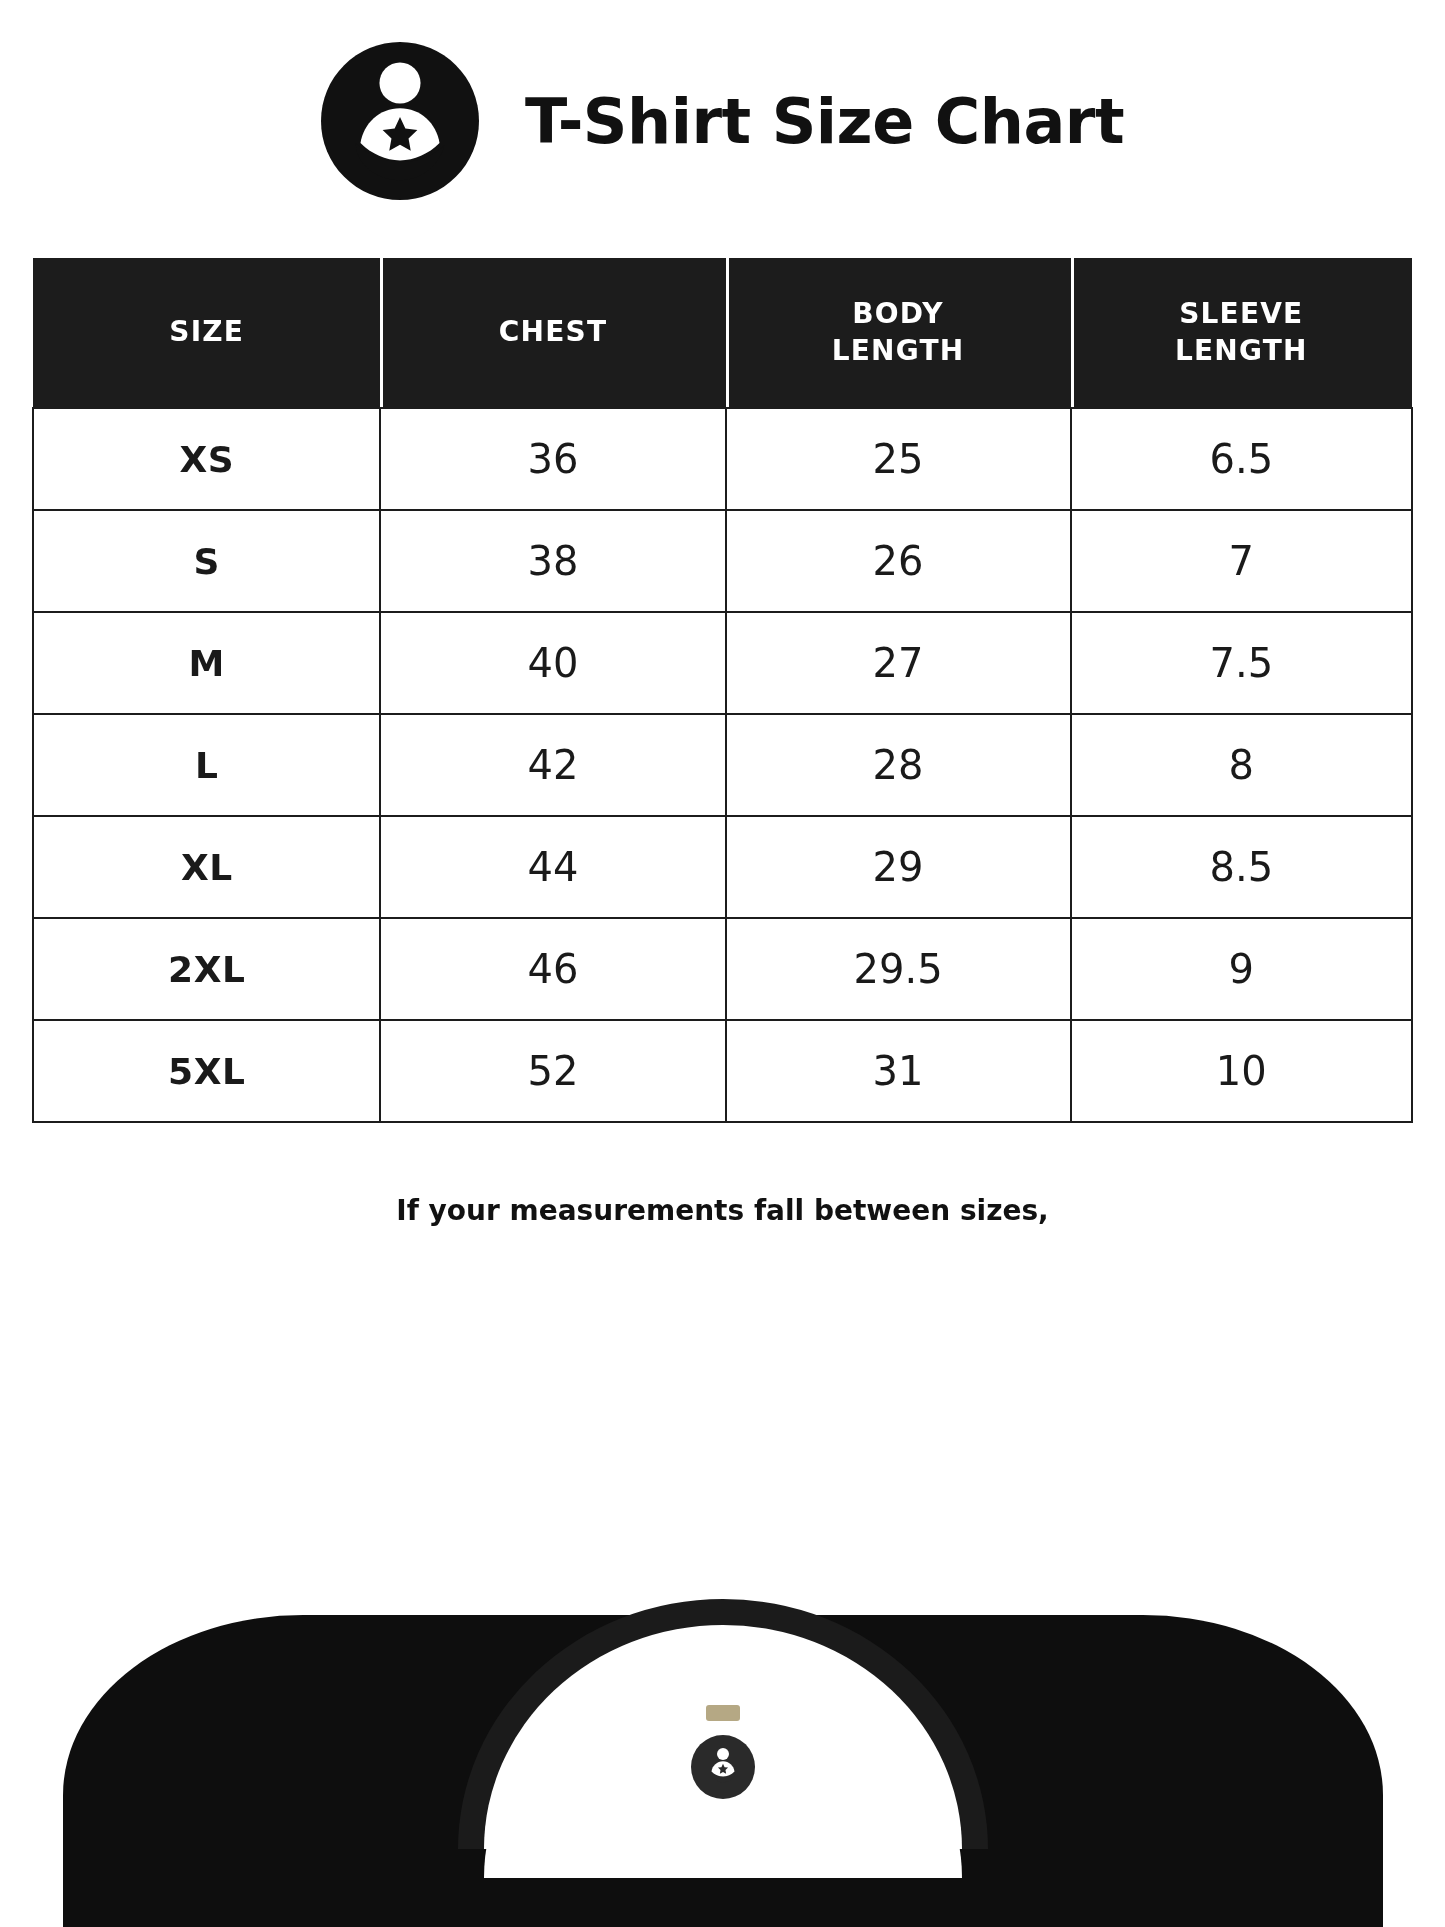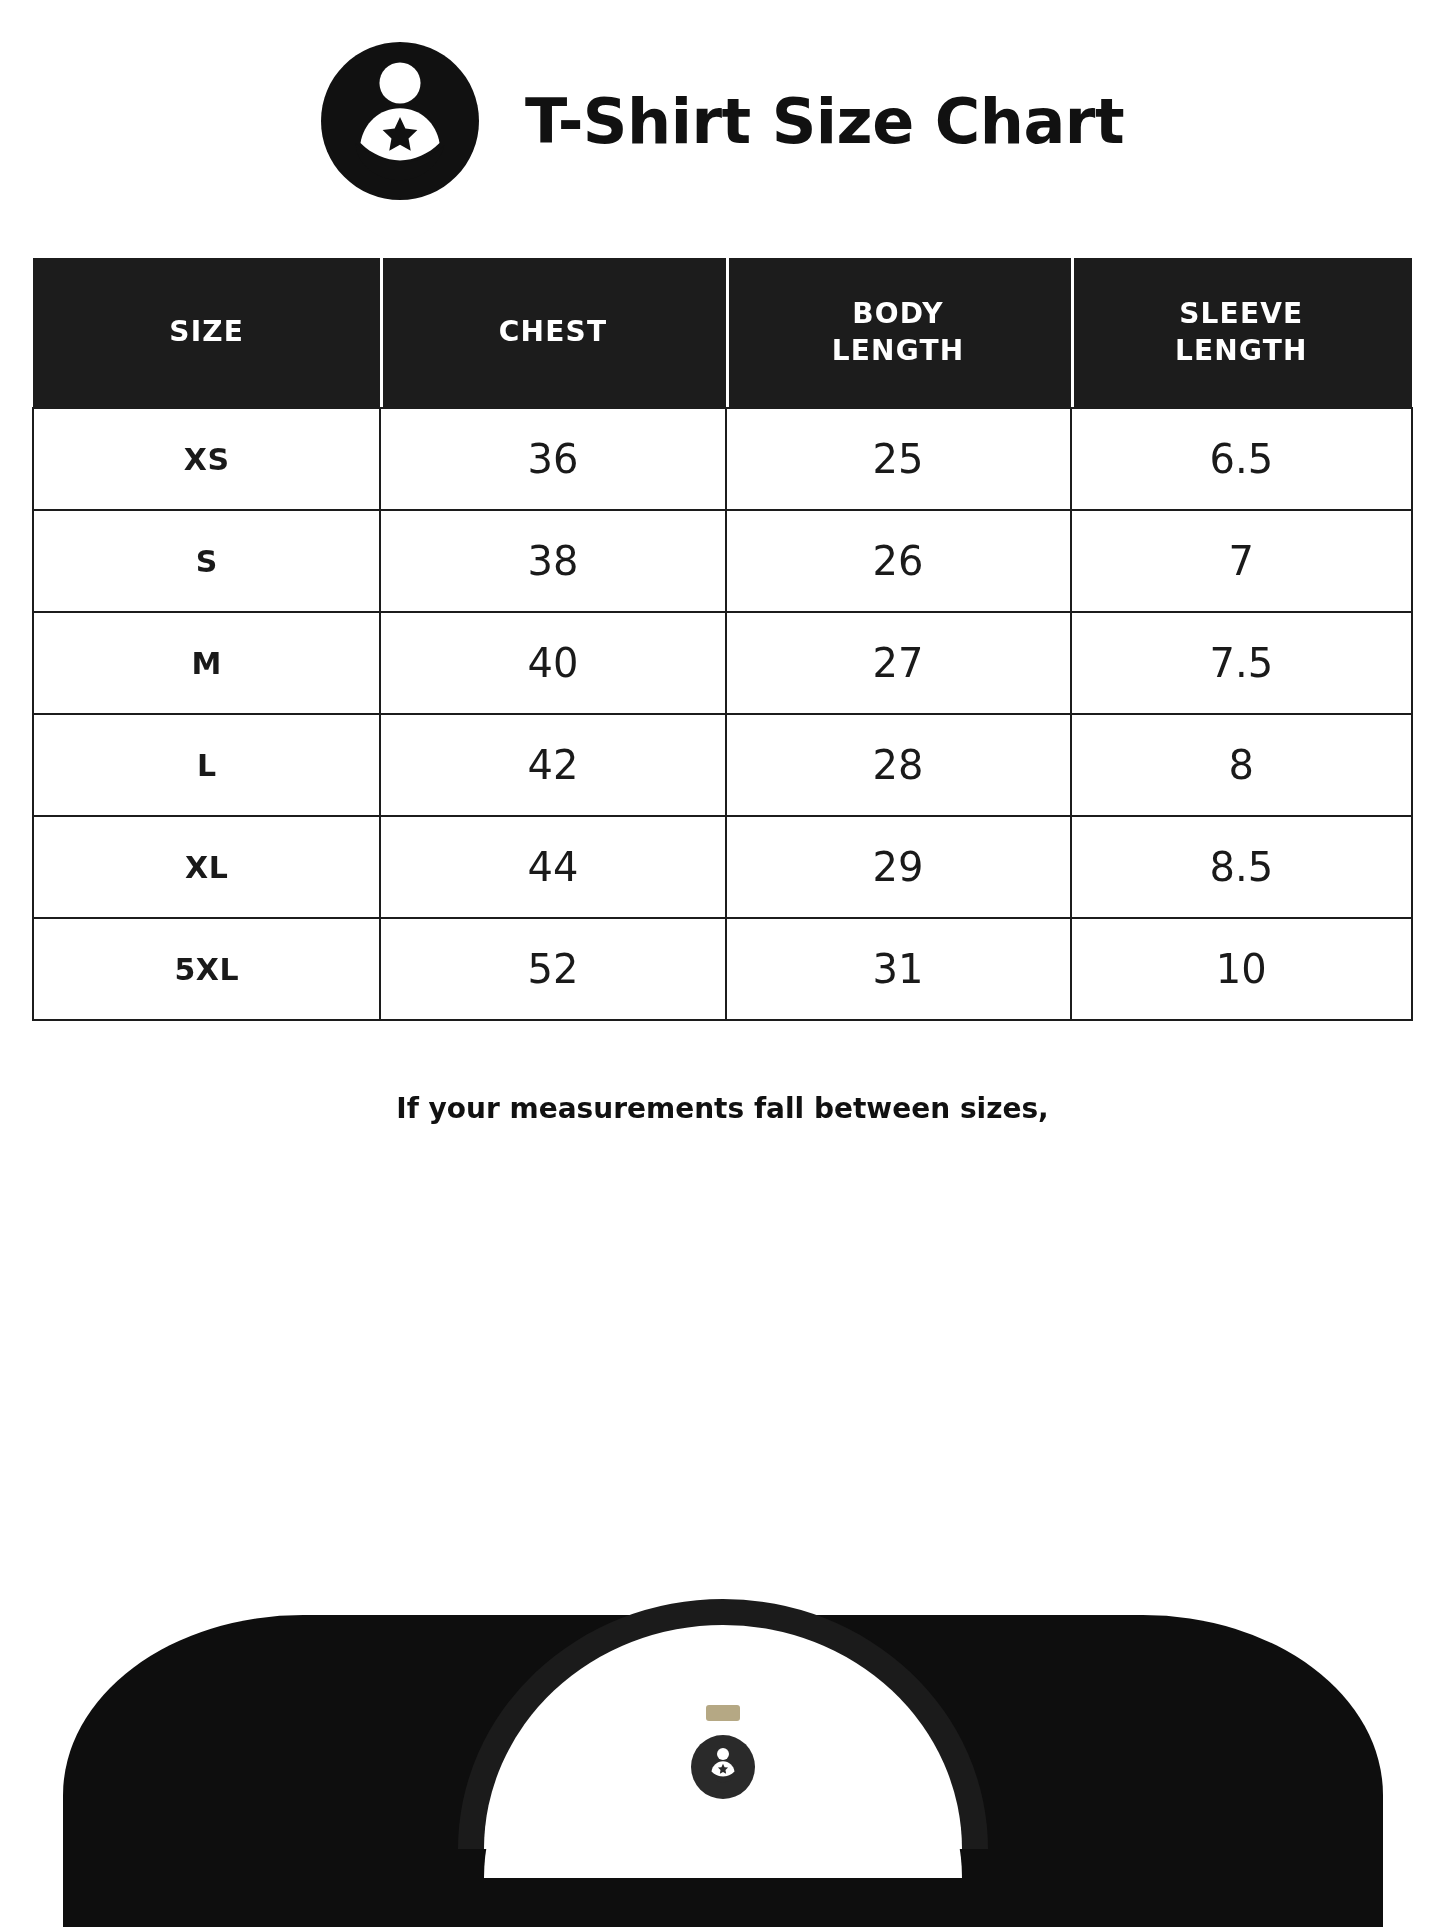--- a/index.html
+++ b/index.html
@@ -68,21 +68,21 @@
     border: 2px solid #1c1c1c;
     text-align: center;
     vertical-align: middle;
     height: 98px;
     font-size: 40px;
     color: #1a1a1a;
     background: #ffffff;
   }
   table.size-table tbody td.size-cell {
     font-weight: 700;
-    font-size: 30px;
+    font-size: 36px;
     letter-spacing: 0.5px;
   }
   
   col.c1 { width: 285px; }
   col.c2 { width: 283px; }
   col.c3 { width: 283px; }
   col.c4 { width: 280px; }
 
   
   .note {
@@ -227,20 +227,26 @@
         <td class="size-cell">L</td>
         <td>42</td>
         <td>28</td>
         <td>8</td>
       </tr>
       <tr>
         <td class="size-cell">XL</td>
         <td>44</td>
         <td>29</td>
         <td>8.5</td>
+      </tr>
+      <tr>
+        <td class="size-cell">2XL</td>
+        <td>46</td>
+        <td>29.5</td>
+        <td>9</td>
       </tr>
       <tr>
         <td class="size-cell">5XL</td>
         <td>52</td>
         <td>31</td>
         <td>10</td>
       </tr>
     </tbody>
   </table>
 </div>

